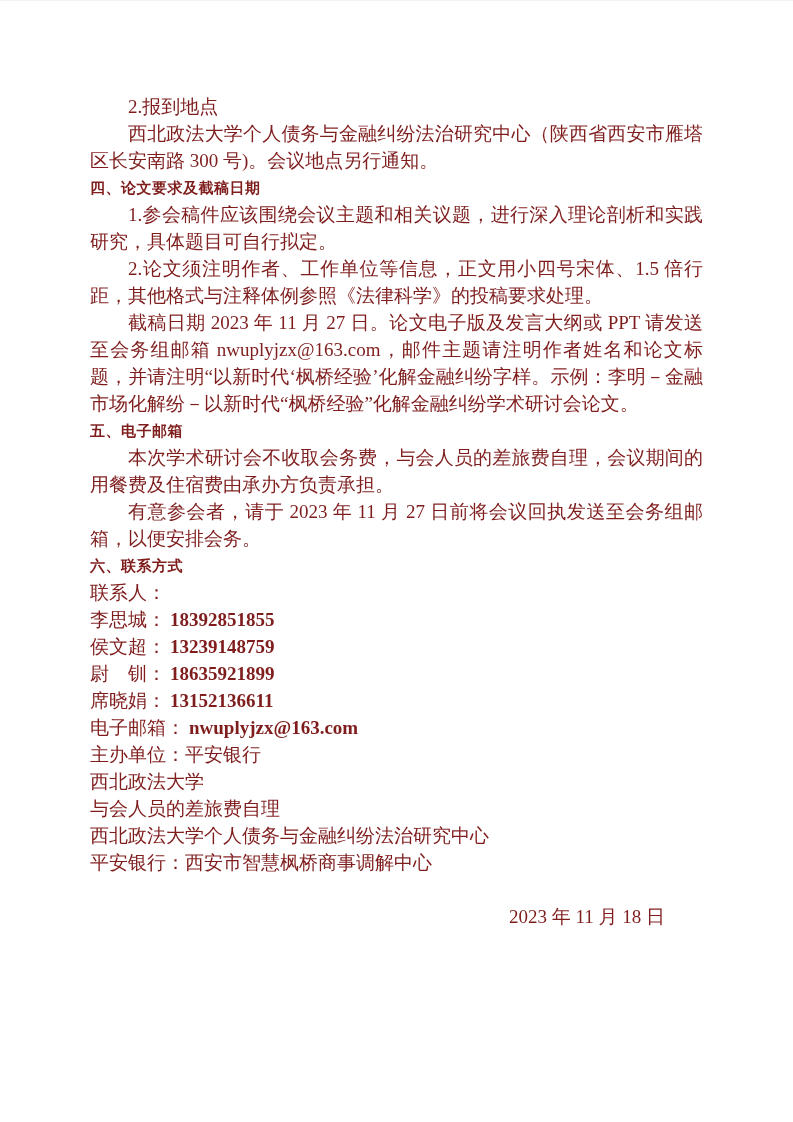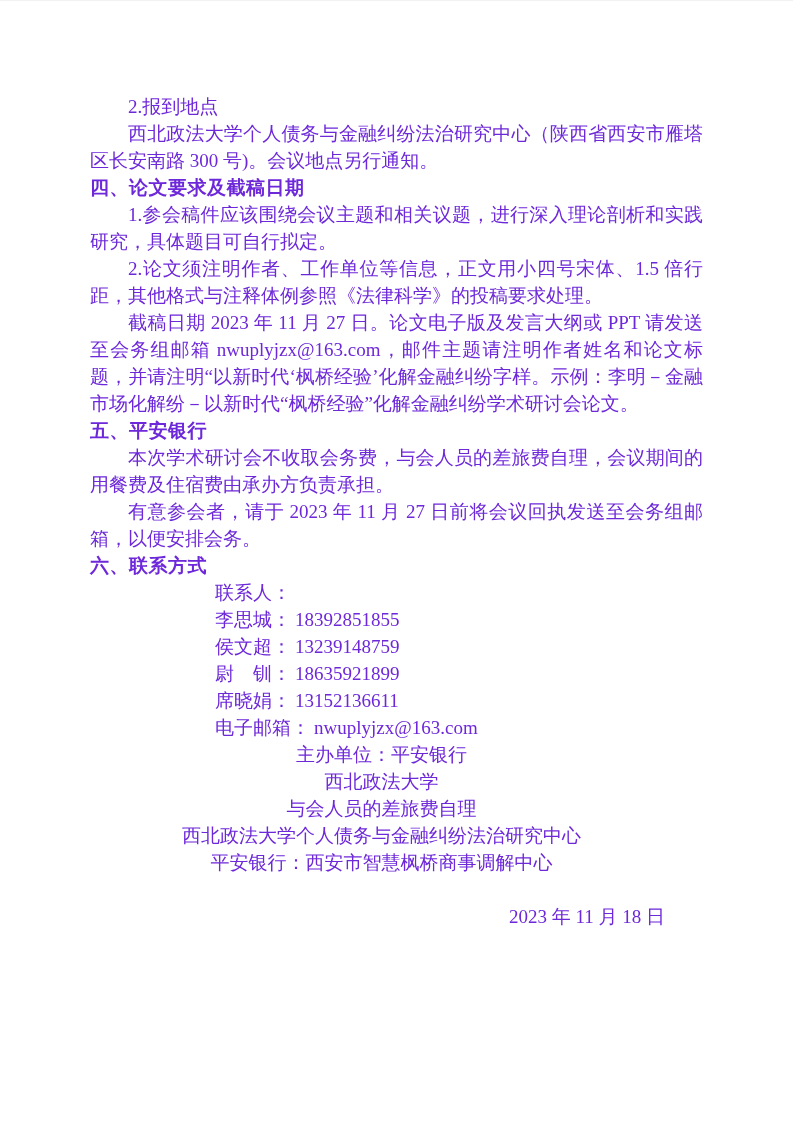--- a/index.html
+++ b/index.html
@@ -17,42 +17,41 @@
     box-sizing: border-box;
     overflow: hidden;
   }
   .content {
     box-sizing: border-box;
     padding: 92px 90px 0 90px;
     width: 100%;
     font-family: "Liberation Serif", "DejaVu Serif", serif;
     font-size: 19px;
     line-height: 27px;
-    color: #6d28d9;
+    color: #7f1d1d;
     text-align: justify;
   }
   .content p { margin: 0; }
   .indent { text-indent: 2em; }
   .heading {
     font-family: "Liberation Sans", "DejaVu Sans", sans-serif;
     font-weight: 700;
-    font-size: 19px;
+    font-size: 15px;
     line-height: 27px;
     margin: 0;
     text-align: left;
     letter-spacing: 0.5px;
   }
   .contact-block {
-    margin-left: 125px;
     text-align: left;
   }
   .contact-line { white-space: nowrap; }
-  .contact-line .phone { padding-left: 4px; }
+  .contact-line .phone { padding-left: 4px; font-weight: bold; }
   .organizers {
-    text-align: center;
+    text-align: left;
     padding-right: 30px;
   }
   .date-line {
     text-align: right;
     padding-right: 38px;
     margin-top: 27px !important;
   }
 </style>
 </head>
 <body>
@@ -65,21 +64,21 @@
     <p class="indent">西北政法大学个人债务与金融纠纷法治研究中心（陕西省西安市雁塔区长安南路 300 号)。会议地点另行通知。</p>
 
     <h2 class="heading">四、论文要求及截稿日期</h2>
 
     <p class="indent">1.参会稿件应该围绕会议主题和相关议题，进行深入理论剖析和实践研究，具体题目可自行拟定。</p>
 
     <p class="indent">2.论文须注明作者、工作单位等信息，正文用小四号宋体、1.5 倍行距，其他格式与注释体例参照《法律科学》的投稿要求处理。</p>
 
     <p class="indent">截稿日期 2023 年 11 月 27 日。论文电子版及发言大纲或 PPT 请发送至会务组邮箱 nwuplyjzx@163.com，邮件主题请注明作者姓名和论文标题，并请注明“以新时代‘枫桥经验’化解金融纠纷字样。示例：李明－金融市场化解纷－以新时代“枫桥经验”化解金融纠纷学术研讨会论文。</p>
 
-    <h2 class="heading">五、平安银行</h2>
+    <h2 class="heading">五、电子邮箱</h2>
 
     <p class="indent">本次学术研讨会不收取会务费，与会人员的差旅费自理，会议期间的用餐费及住宿费由承办方负责承担。</p>
 
     <p class="indent">有意参会者，请于 2023 年 11 月 27 日前将会议回执发送至会务组邮箱，以便安排会务。</p>
 
     <h2 class="heading">六、联系方式</h2>
 
     <div class="contact-block">
       <p class="contact-line">联系人：</p>
 

